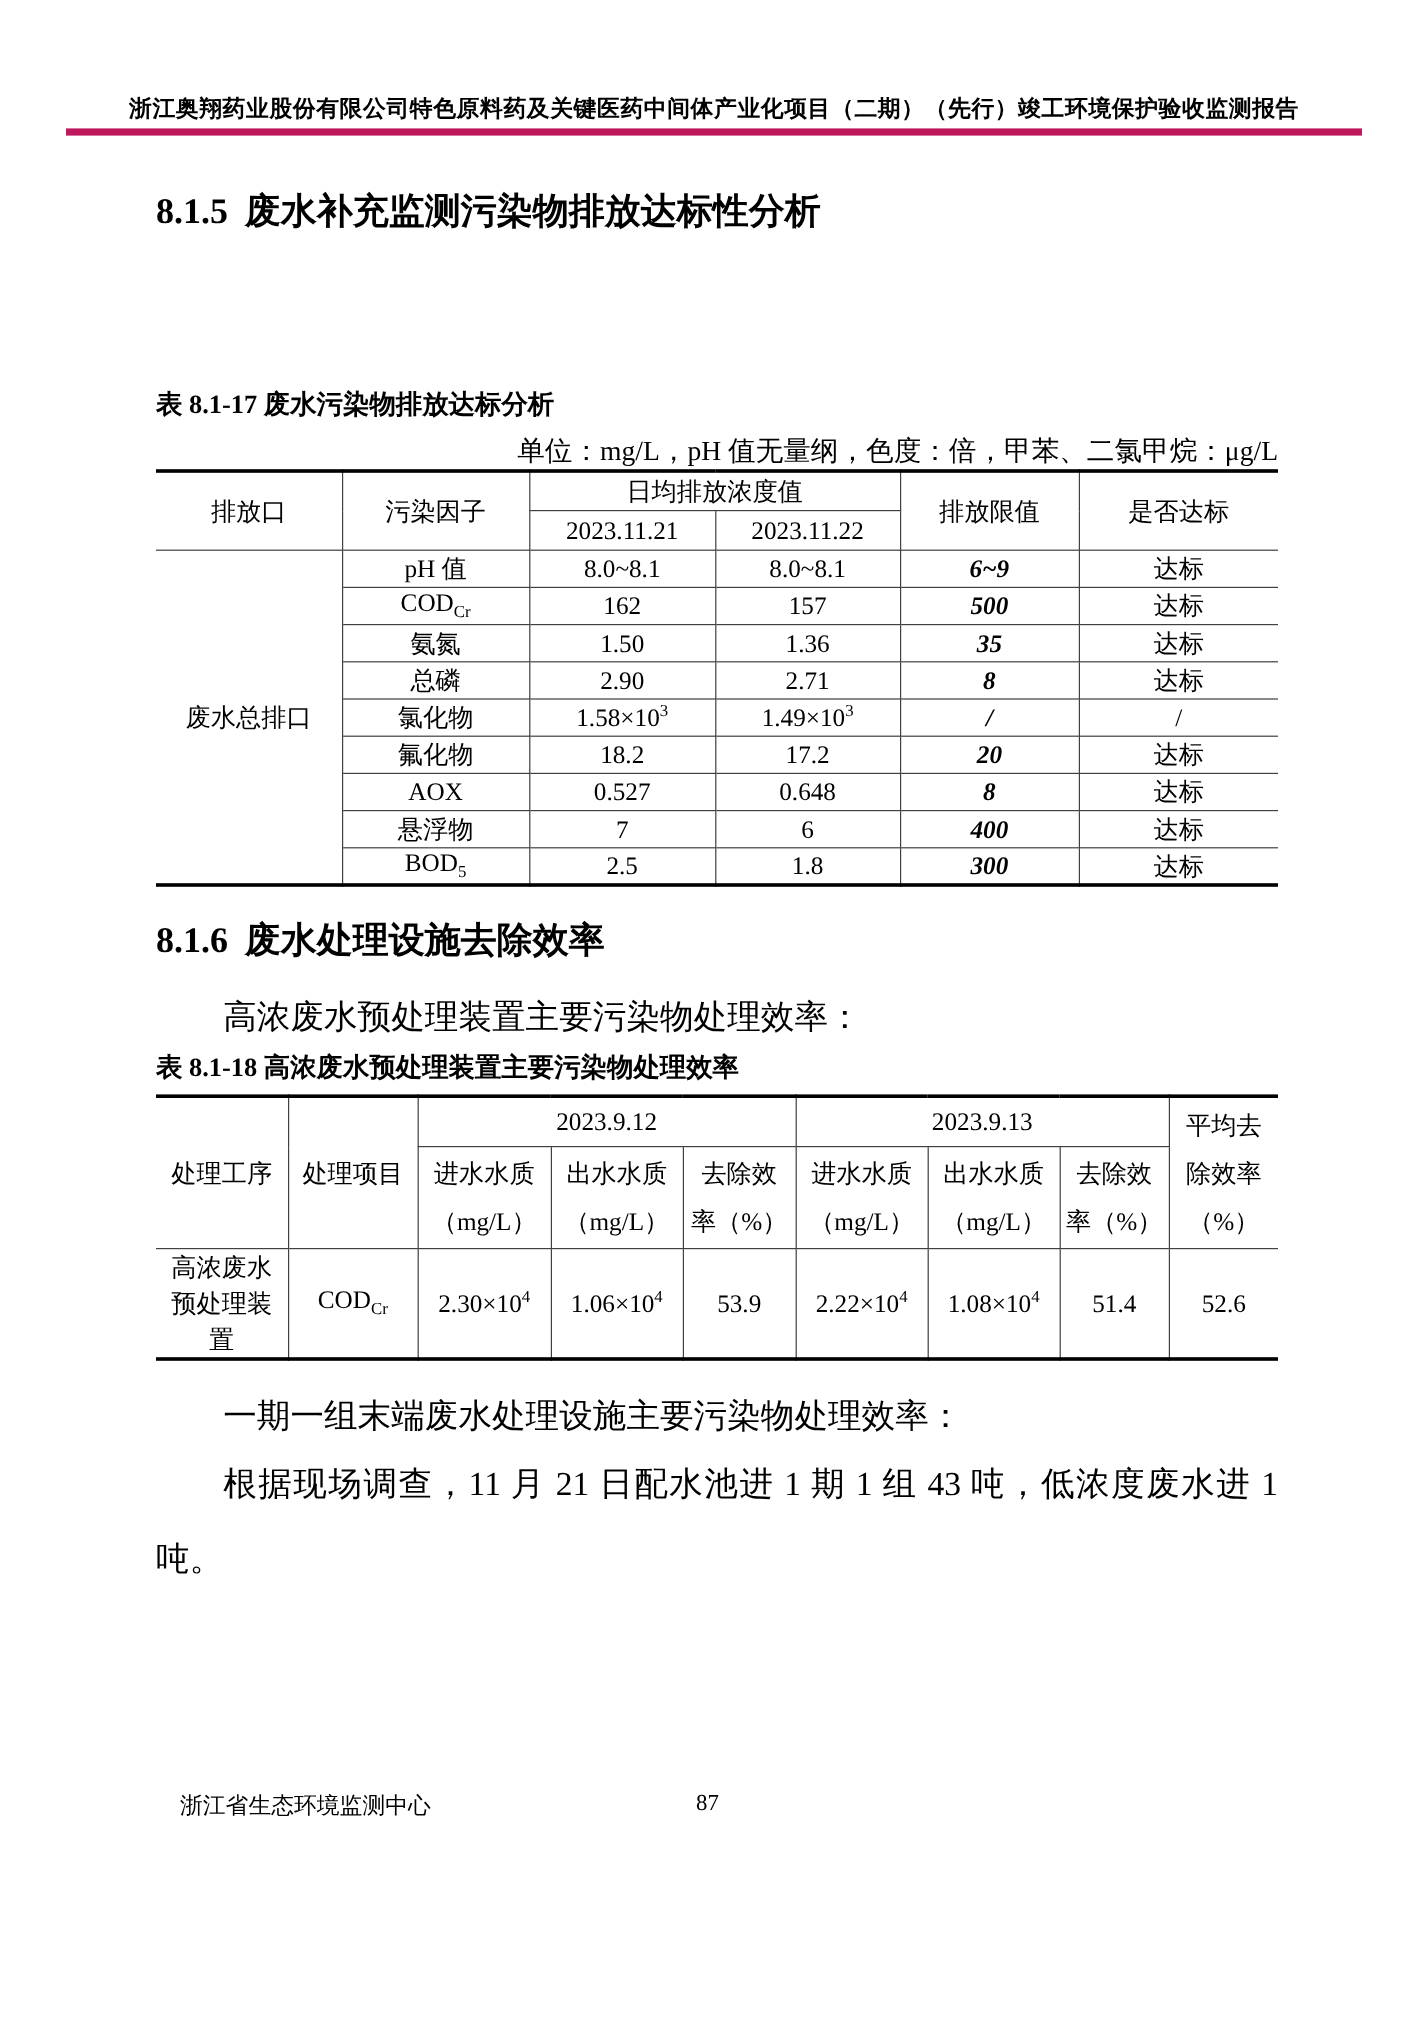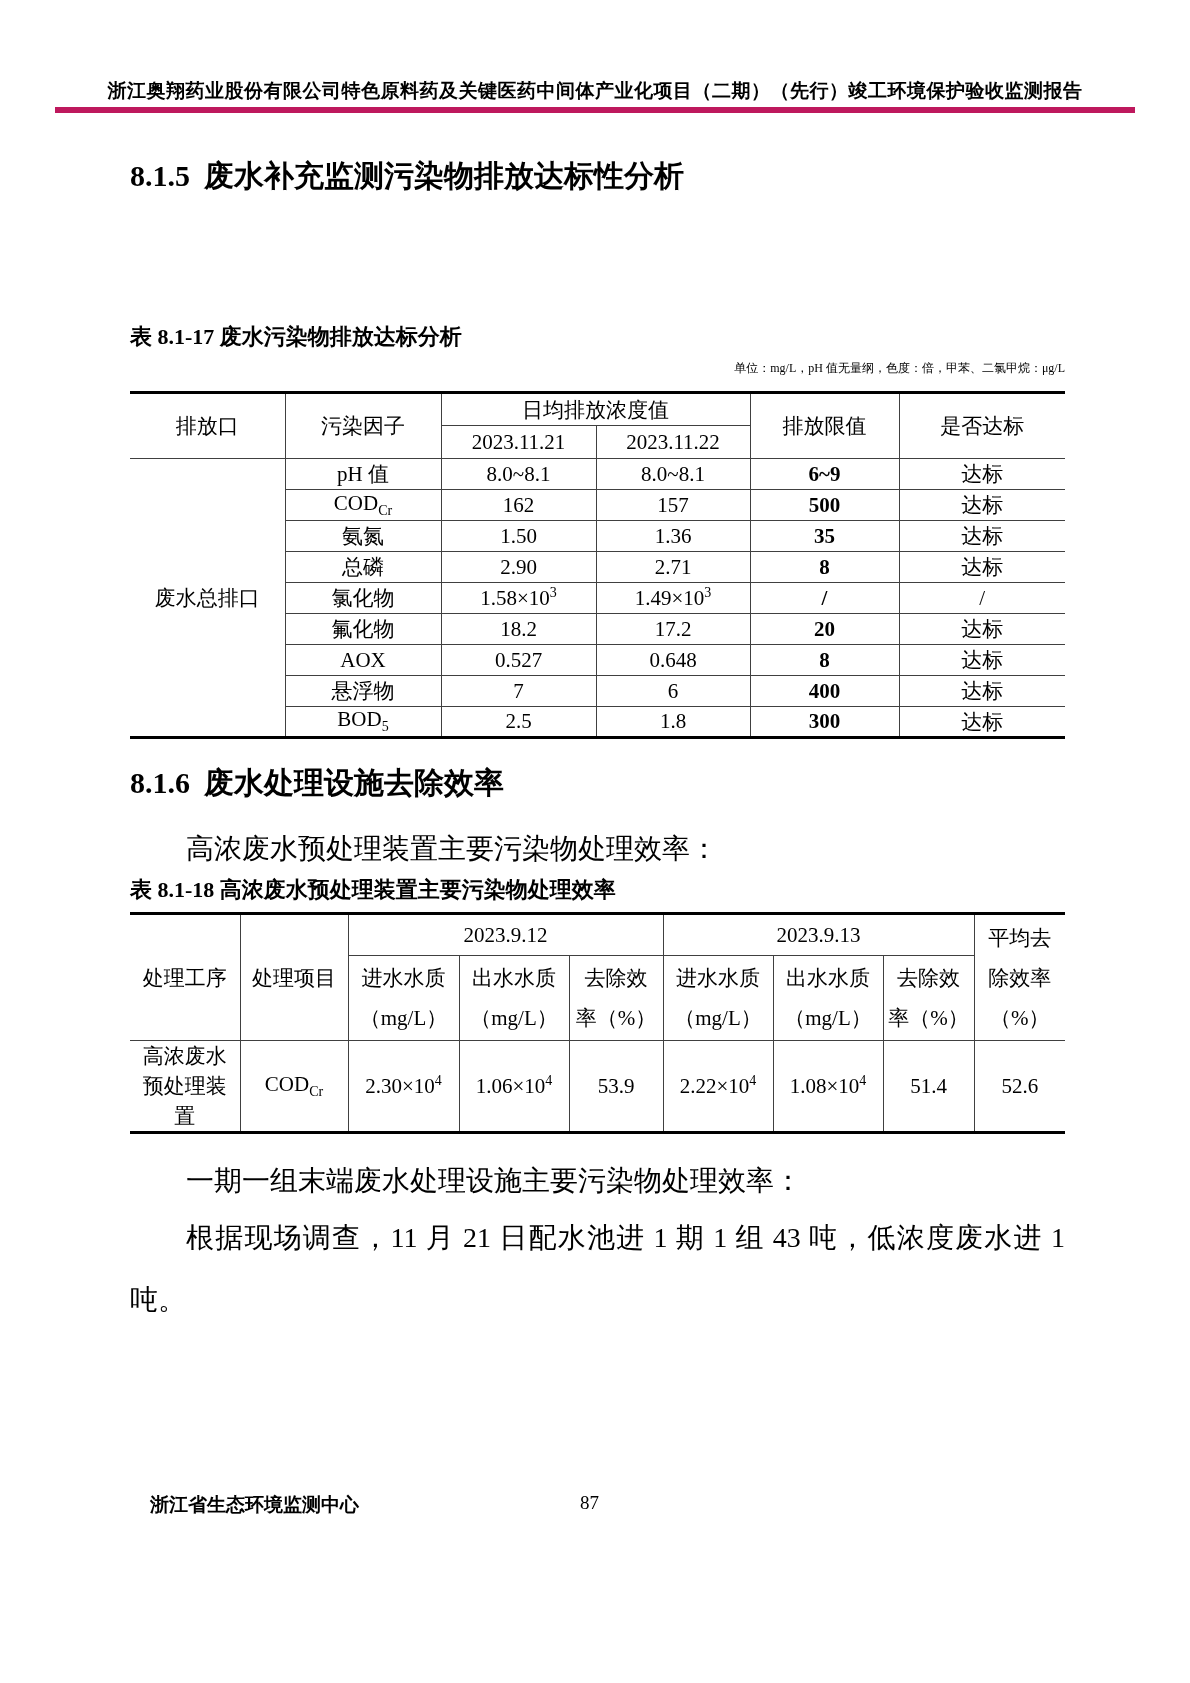--- a/index.html
+++ b/index.html
@@ -16,44 +16,44 @@
     letter-spacing:0.5px;
   }
   .abs{position:absolute;}
   .content-x{left:130px;width:935px;}
   .section-heading{font-size:30px;font-weight:bold;}
   .section-heading .num{margin-right:14px;}
   .para-line{font-size:28px;height:62px;line-height:62px;}
   .indent{text-indent:2em;}
   .stretch{text-align:justify;text-align-last:justify;}
   .caption{font-size:22px;font-weight:bold;text-align:left;}
-  .unit-note{font-size:12px;text-align:right;padding-right:22px;}
+  .unit-note{font-size:23px;text-align:right;padding-right:22px;}
   .doc-table{
     border-collapse:collapse;table-layout:fixed;
     border-top:3px solid #000;border-bottom:3px solid #000;
     font-size:21px;width:935px;
   }
   .doc-table th,.doc-table td{
     border:1px solid #404040;
     font-weight:normal;text-align:center;vertical-align:middle;
     padding:0 2px;overflow:hidden;
   }
   .bl-none{border-left:none !important;}
   .br-none{border-right:none !important;}
-  .bold{font-weight:bold !important;}
+  .bold{font-weight:bold !important;font-style:italic;}
   .pre{white-space:pre-line;}
   #table1 thead tr{height:33px;}
   #table1 tbody tr{height:31px;}
   #table2 tr.hr1{height:36px;}
   #table2 tr.hr2{height:85px;}
   #table2 tbody tr{height:90px;}
   #table2 th{line-height:40px;}
   #table2 td.tight{line-height:30px;}
   sup,sub{font-size:14px;}
-  .footer-org{font-size:19px;font-weight:bold;}
+  .footer-org{font-size:19px;}
   .footer-page{font-size:19px;margin-left:24px;}
 </style>
 </head>
 <body>
 
 <div class="page-header">浙江奥翔药业股份有限公司特色原料药及关键医药中间体产业化项目（二期）（先行）竣工环境保护验收监测报告</div>
 
 <div class="abs content-x section-heading" style="top:140px;margin-top:16px;">
   <span class="num">8.1.5</span><span>废水补充监测污染物排放达标性分析</span>
 </div>

